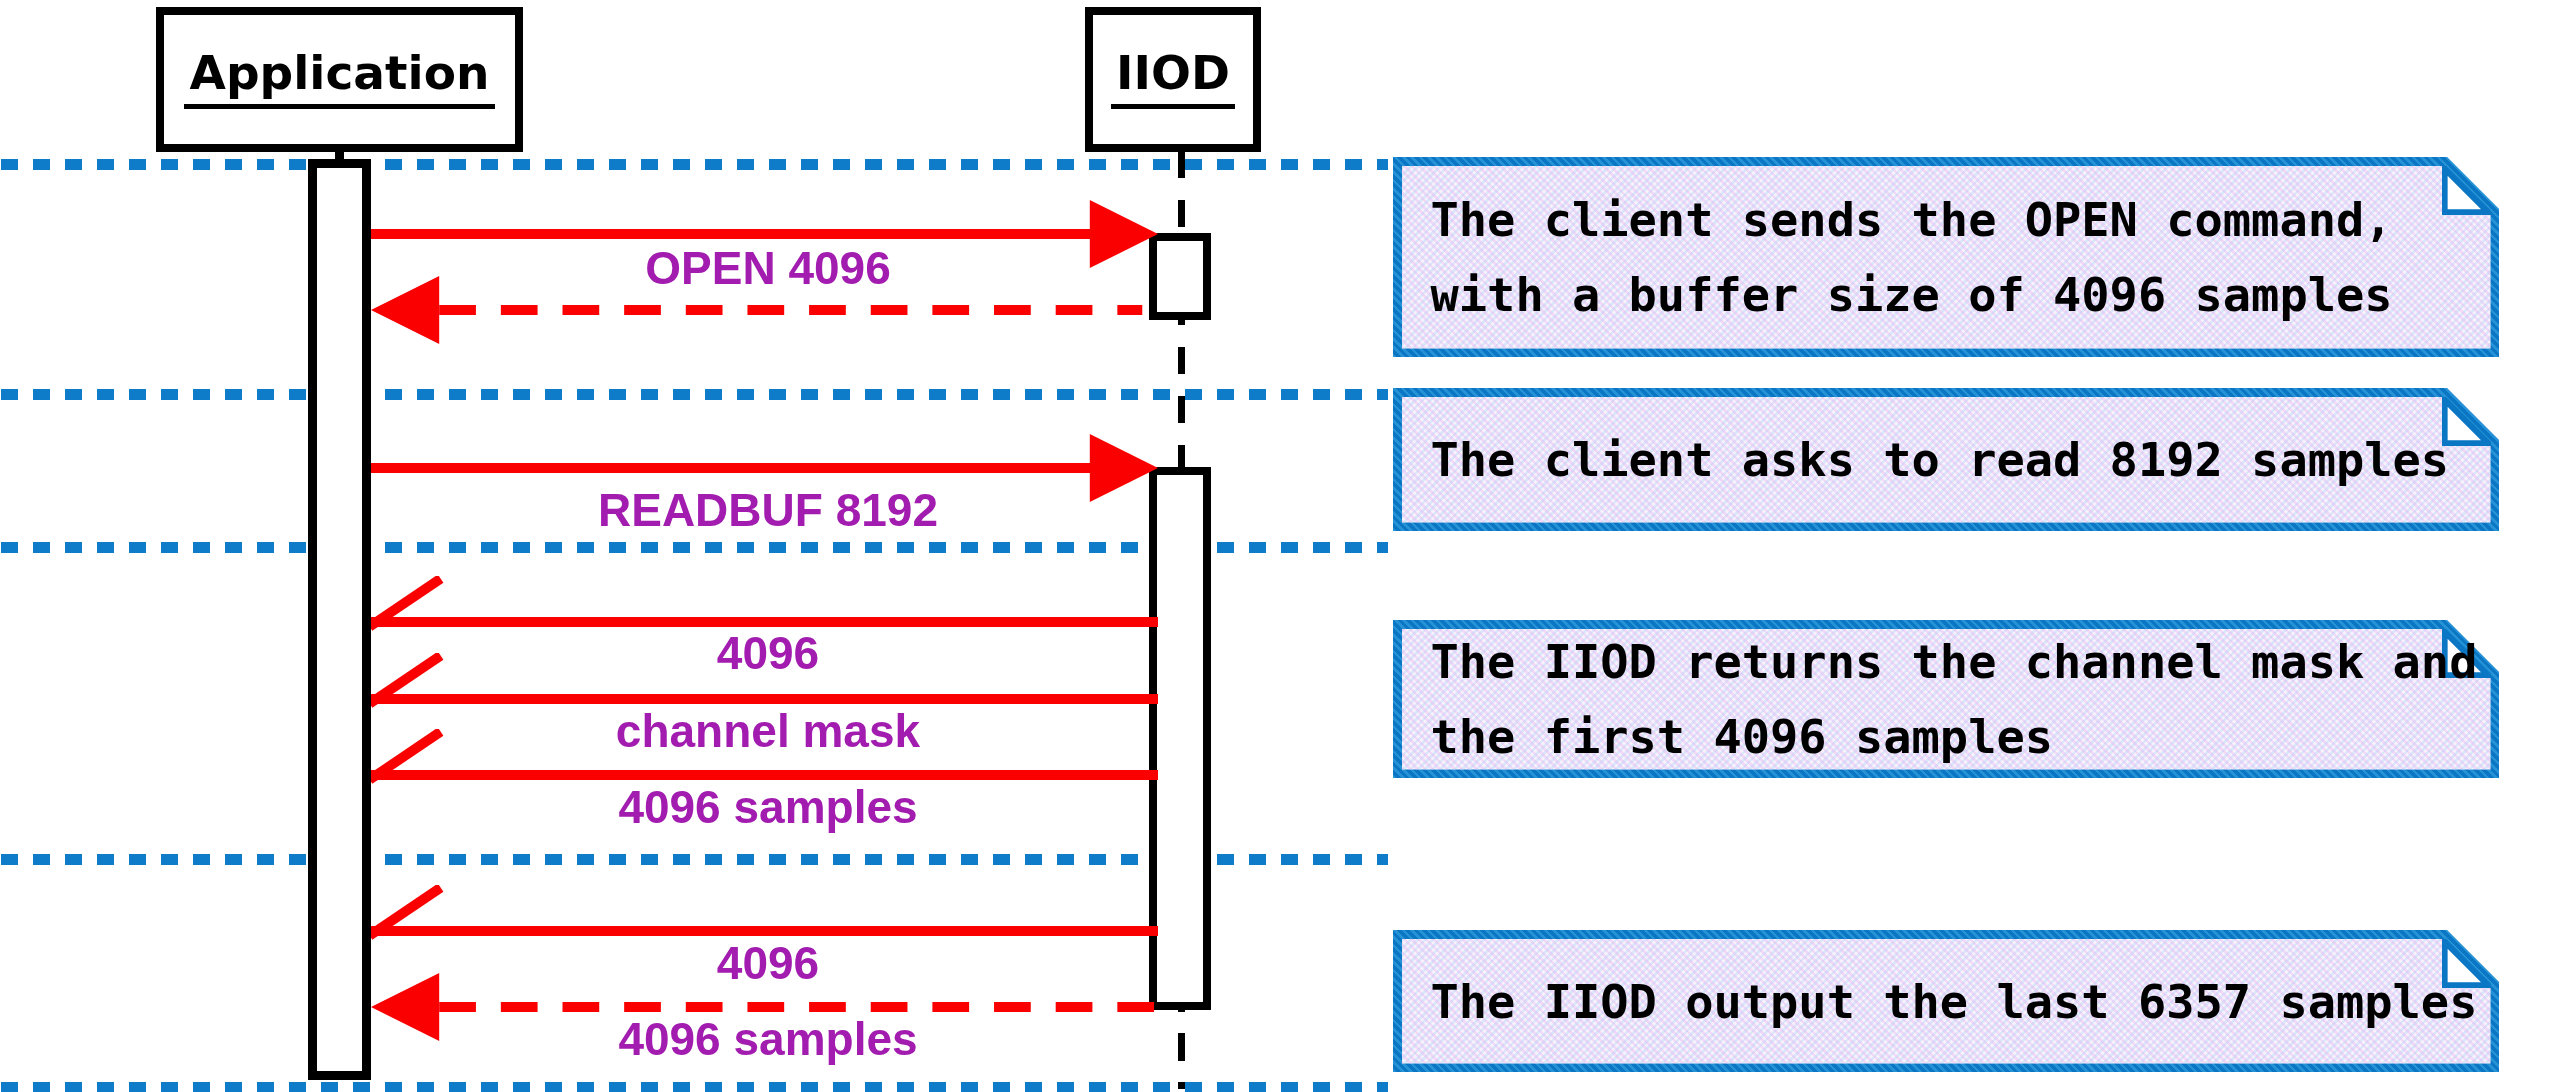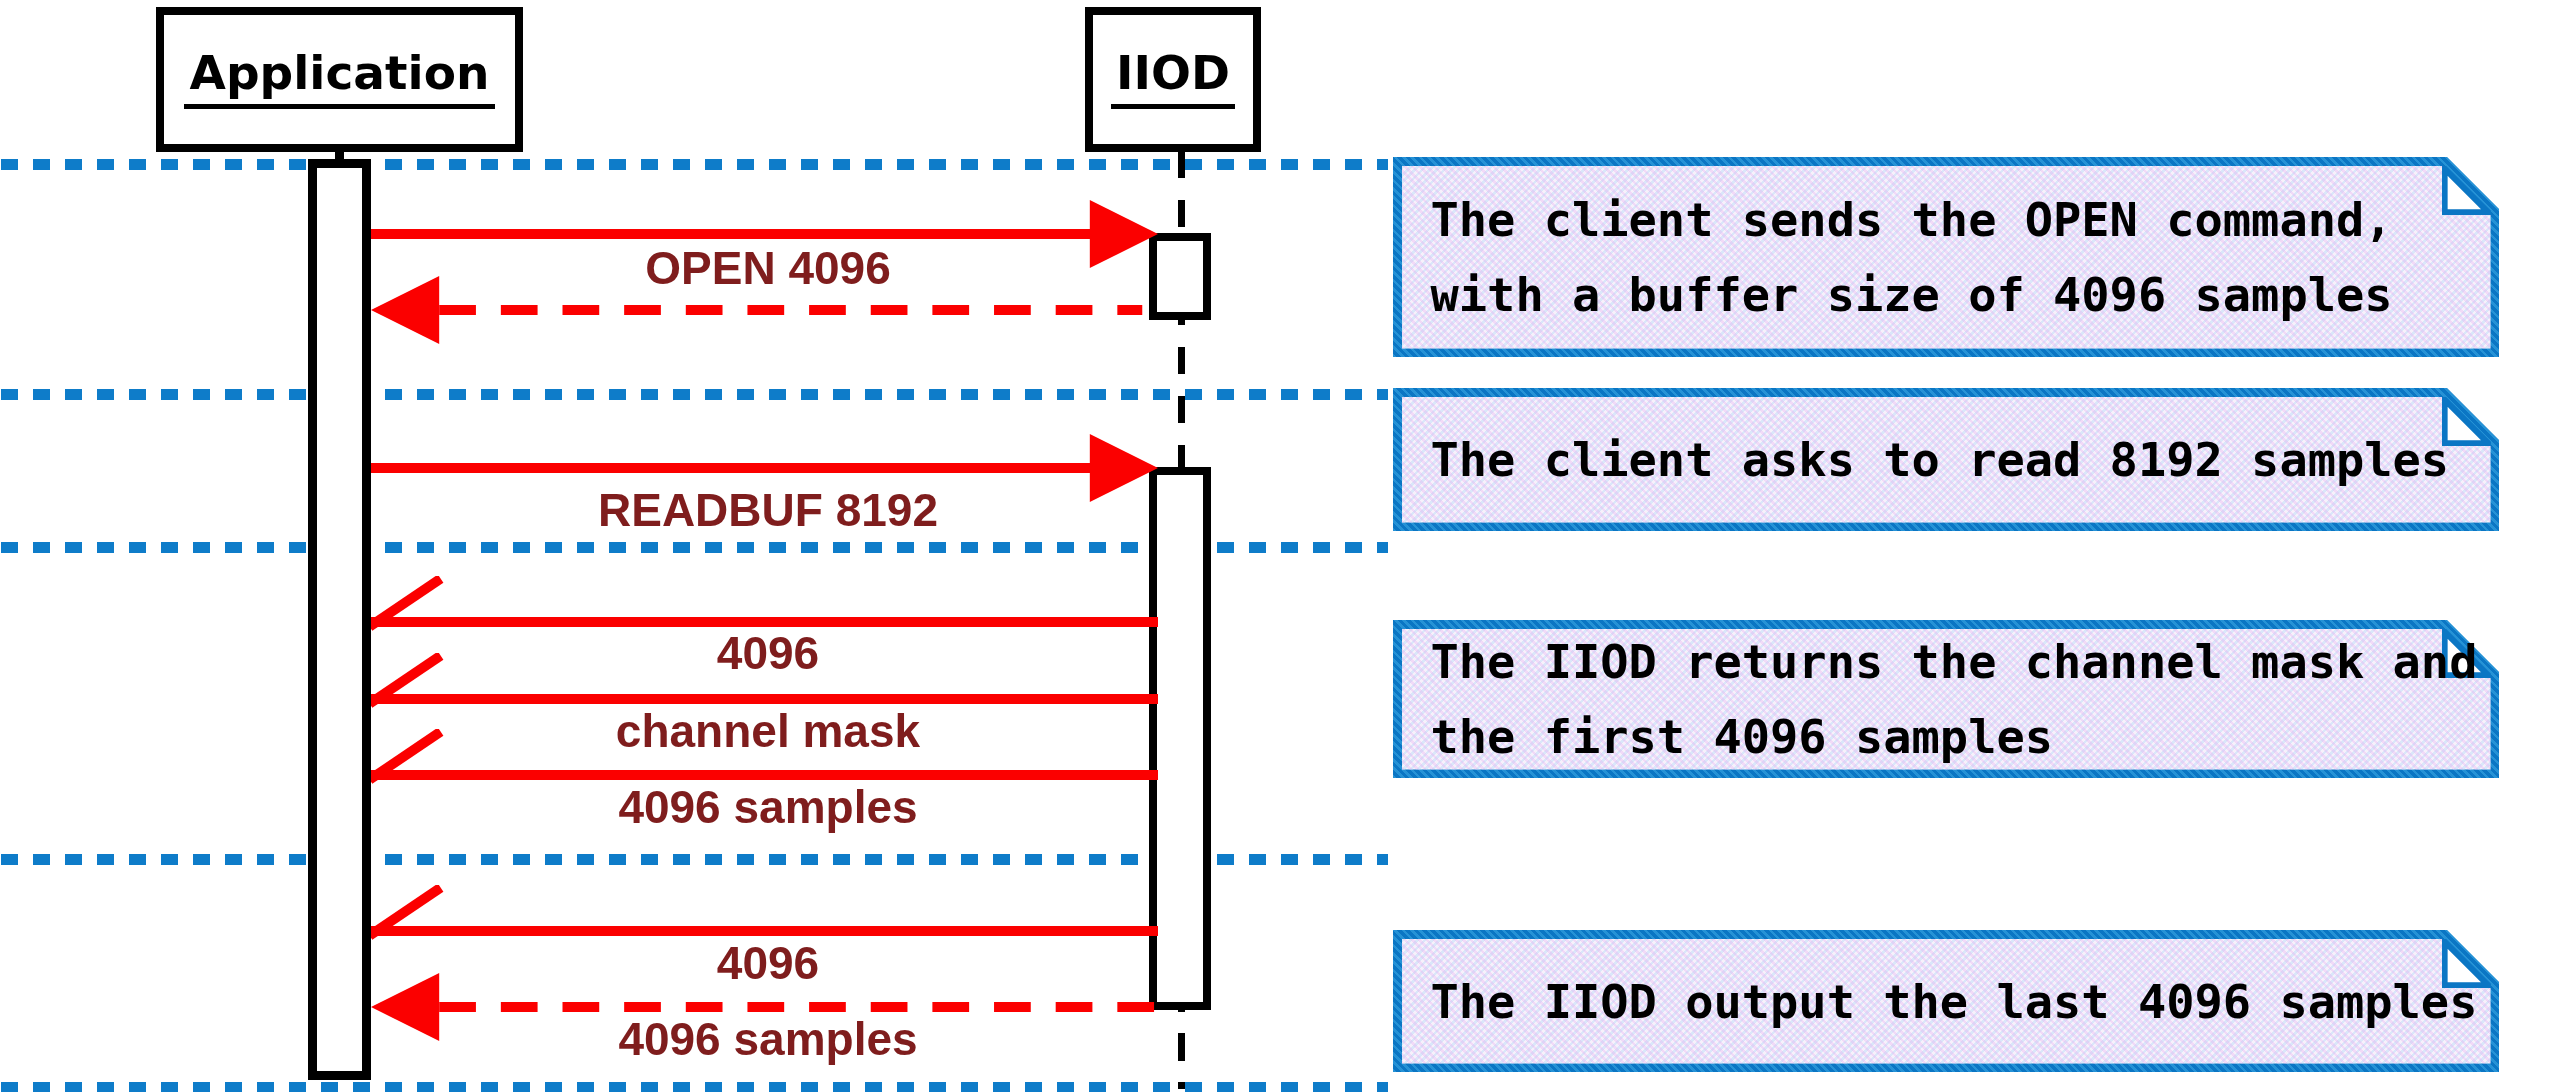--- a/index.html
+++ b/index.html
@@ -19,21 +19,21 @@
   .stub{position:absolute;background:#000;z-index:1;}
   .lifeline{position:absolute;width:7.2px;z-index:1;
             background:repeating-linear-gradient(180deg,#000 0 27.5px,rgba(0,0,0,0) 27.5px 49px);}
   .act{position:absolute;box-sizing:border-box;background:#fff;border:8.5px solid #000;z-index:2;}
 
   
   .arrow{position:absolute;left:371px;width:787px;height:92px;z-index:4;}
   .arrow svg{display:block;width:100%;height:100%;}
   .msg-label{position:absolute;left:486px;width:564px;z-index:6;text-align:center;
              font-family:"Liberation Sans","DejaVu Sans",sans-serif;
-             font-size:46px;line-height:1.05;color:#7f1d1d;}
+             font-size:46px;line-height:1.05;color:#a21caf;}
 
   
   .note{position:absolute;left:1393px;width:1106px;z-index:3;}
   .note-border{position:absolute;inset:0;background:#0b76c4;
                background-image:repeating-linear-gradient(45deg,rgba(70,180,235,0.45) 0 2.6px,rgba(0,0,0,0) 2.6px 5.9px);
                clip-path:polygon(0 0,calc(100% - 52px) 0,100% 52px,100% 100%,0 100%);}
   .note-fill{position:absolute;inset:8.5px;background:#f6f1fb;
              background-image:repeating-linear-gradient(45deg,rgba(231,170,240,0.32) 0 2.6px,rgba(0,0,0,0) 2.6px 5.2px),
                               repeating-linear-gradient(135deg,rgba(160,210,246,0.32) 0 2.6px,rgba(0,0,0,0) 2.6px 5.2px);
              clip-path:polygon(0 0,calc(100% - 47px) 0,100% 47px,100% 100%,0 100%);}
@@ -161,17 +161,17 @@
   </div>
 
   <div class="note" style="top:930px;height:142px">
     <div class="note-border"></div>
     <div class="note-fill"></div>
     <div class="note-flap">
       <svg viewBox="0 0 74 74">
           <polygon points="4,4 4,70 70,70" fill="#ffffff" stroke="#0b76c4" stroke-width="9"></polygon>
         </svg>
     </div>
-    <div class="note-text">The IIOD output the last 4096 samples</div>
+    <div class="note-text">The IIOD output the last 6357 samples</div>
   </div>
 
 </div>
 
 
 </body></html>

